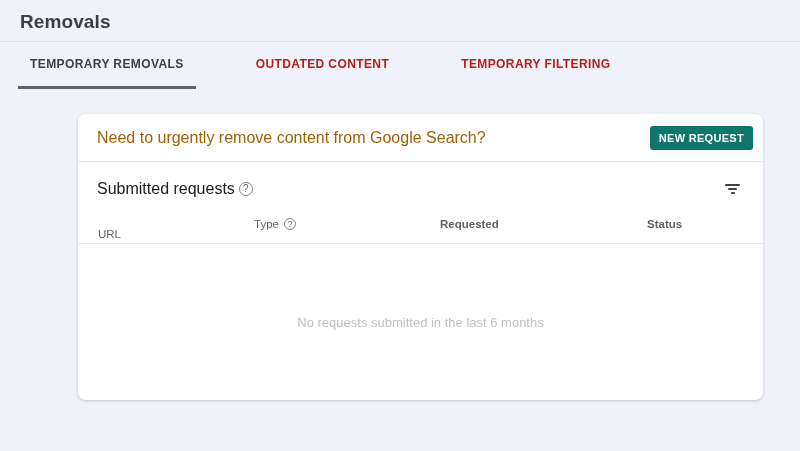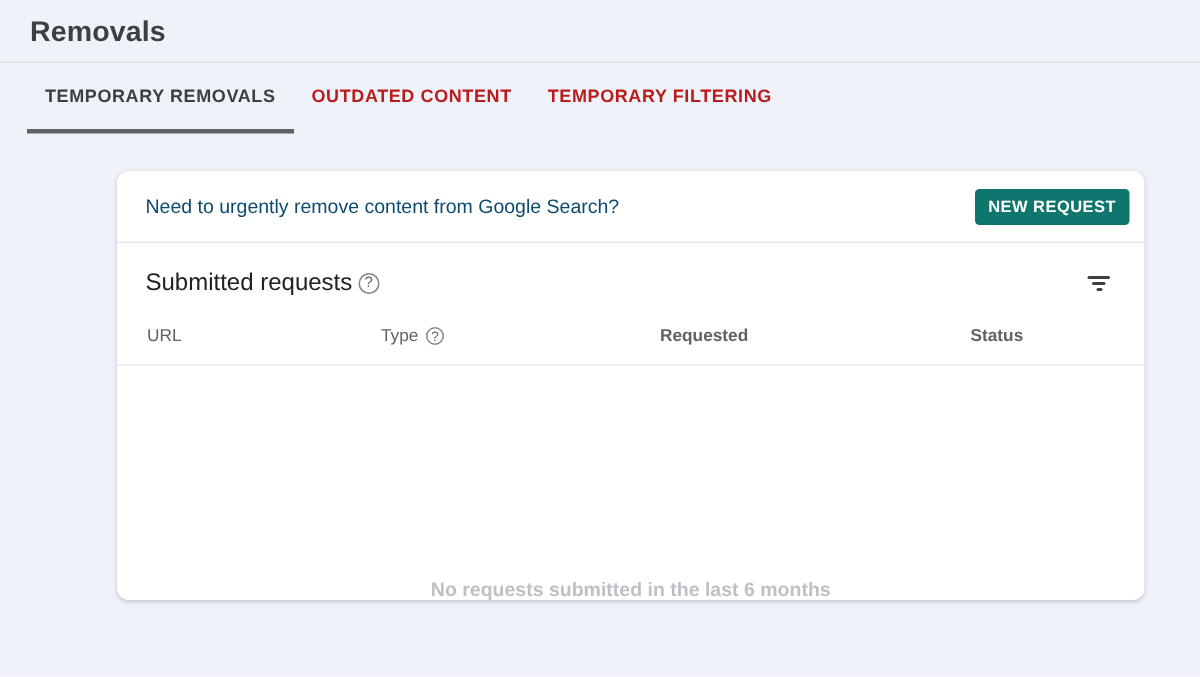--- a/index.html
+++ b/index.html
@@ -22,20 +22,21 @@
     color: #3c4043;
     letter-spacing: 0.1px;
   }
 
   
   .tab-bar {
     display: flex;
     align-items: stretch;
     height: 47px;
     padding-left: 18px;
+    gap: 48px;
   }
   .tab {
     display: flex;
     align-items: center;
     padding: 0 12px;
     font-size: 12px;
     font-weight: 600;
     letter-spacing: 0.4px;
     color: #b91c1c;
     cursor: pointer;
@@ -59,22 +60,22 @@
 
   .banner-row {
     height: 48px;
     display: flex;
     align-items: center;
     justify-content: space-between;
     padding: 0 10px 0 19px;
     border-bottom: 1px solid #e8eaed;
   }
   .banner-text {
-    font-size: 13px;
-    color: #0c4a6e;
+    font-size: 16px;
+    color: #a16207;
   }
   .new-request-btn {
     background: #0f766e;
     color: #ffffff;
     border: none;
     border-radius: 3px;
     height: 24px;
     padding: 0 9px;
     font-family: "Liberation Sans", sans-serif;
     font-size: 11px;
@@ -141,31 +142,30 @@
   .col-header {
     position: absolute;
     top: 9px;
     font-size: 11.5px;
     color: #5f6368;
     display: inline-flex;
     align-items: center;
     gap: 5px;
     white-space: nowrap;
   }
-  .col-url       { left: 20px; }
+  .col-url       { left: 20px; margin-top: 10px; }
   .col-type      { left: 176px; }
   .col-requested { left: 362px; font-weight: bold; }
   .col-status    { left: 569px; font-weight: bold; }
 
   .empty-area {
     height: 156px;
     display: flex;
-    align-items: flex-end;
+    align-items: center;
     justify-content: center;
-    font-weight: bold;
   }
   .empty-text {
     font-size: 13px;
     color: #bdc1c6;
   }
 </style>
 </head>
 <body>
 
 <div class="page-header">

